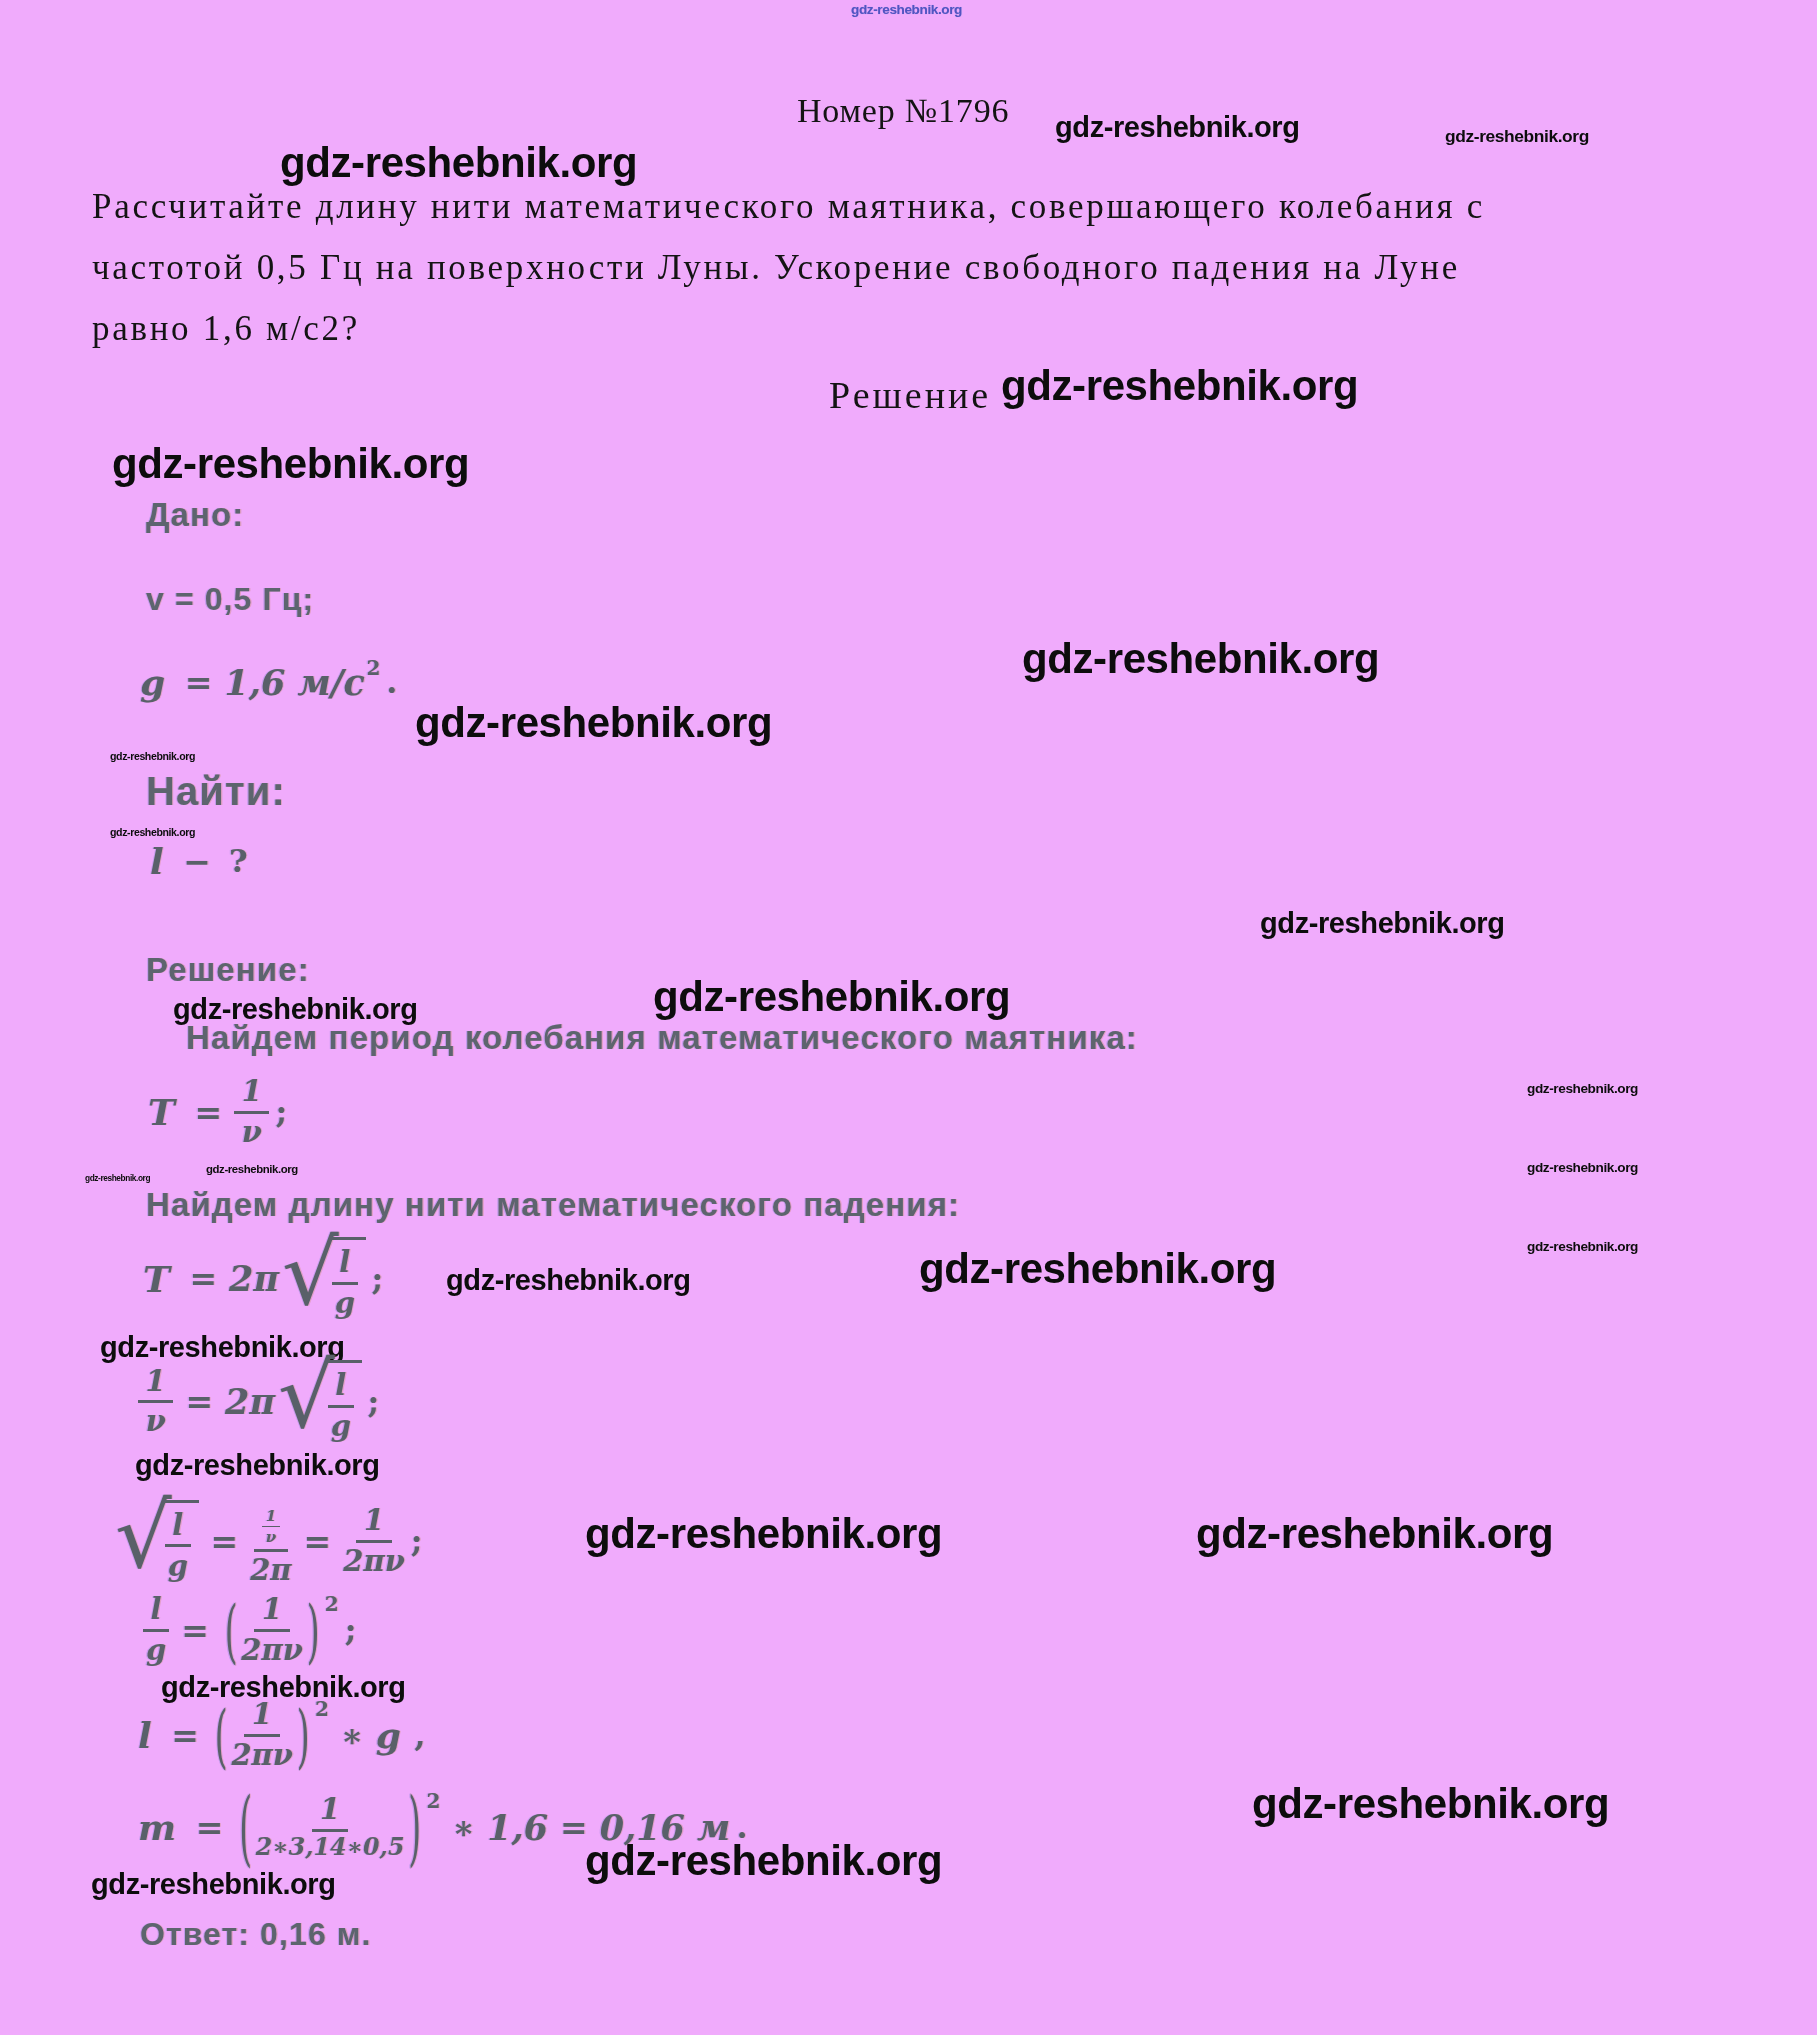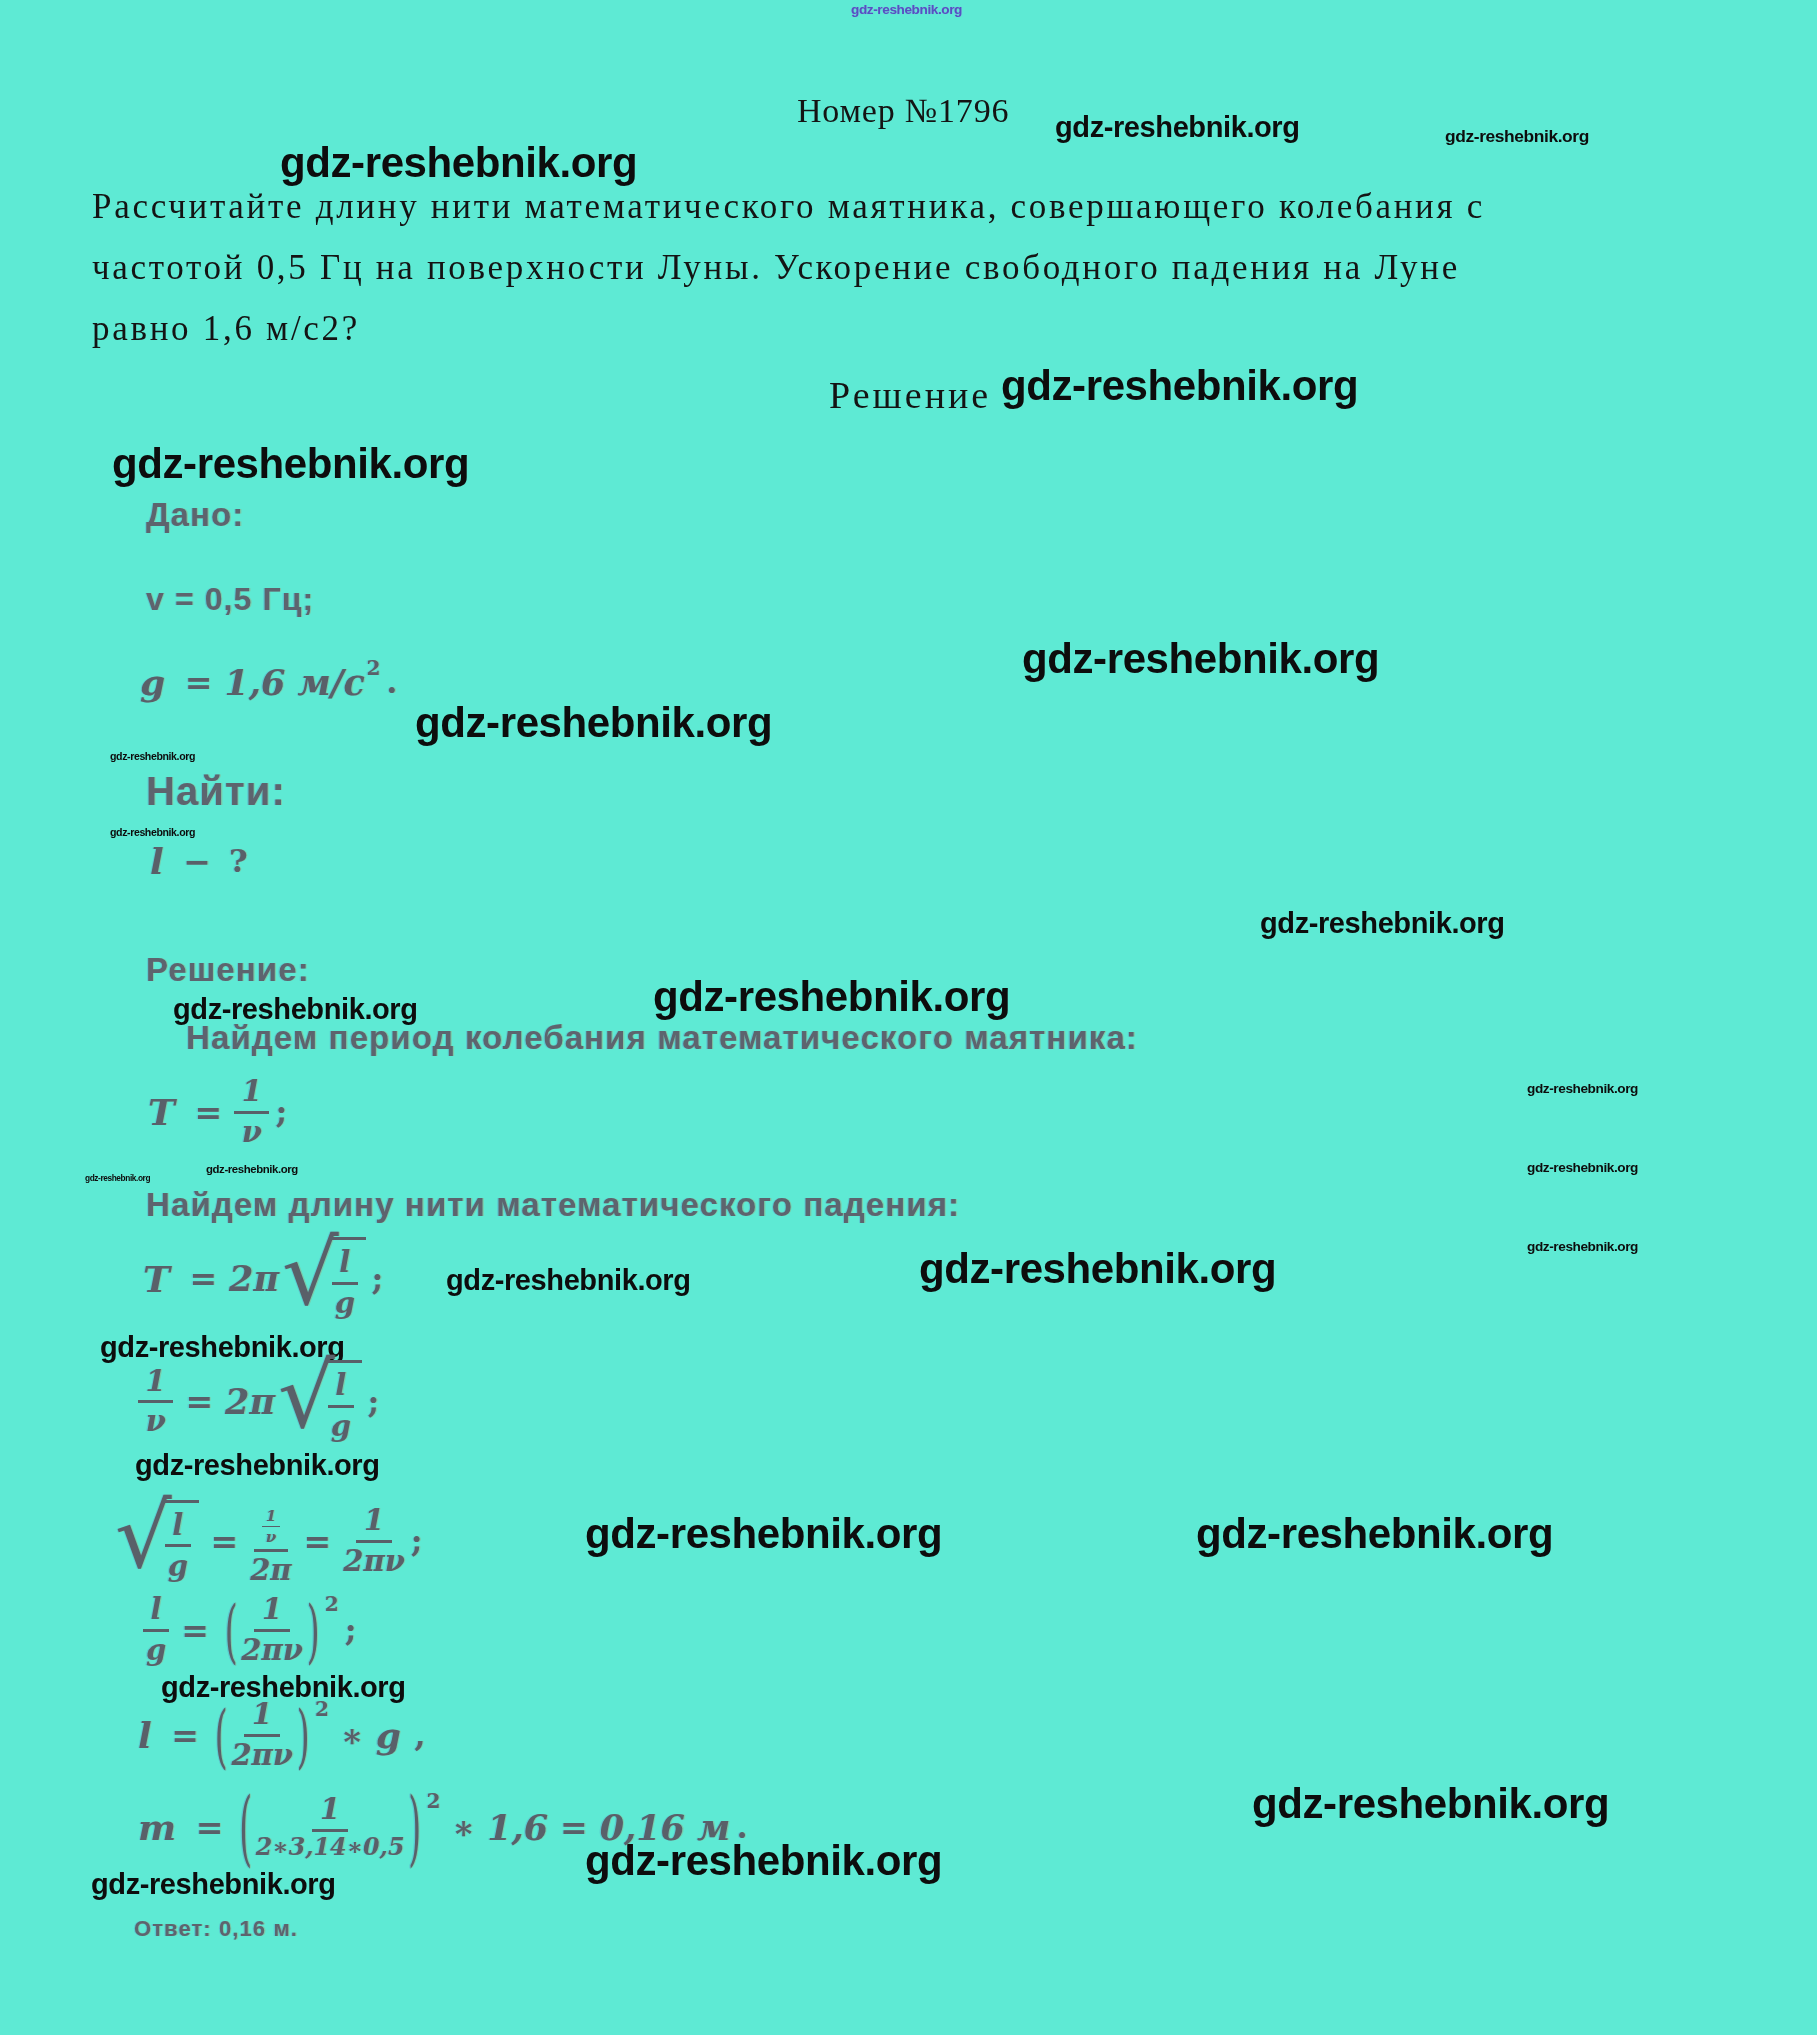--- a/index.html
+++ b/index.html
@@ -1,16 +1,16 @@
 <!DOCTYPE html>
 <html style="font-size:12px"><head>
 <meta charset="utf-8">
 <style>
   html,body{margin:0;padding:0;background:#ffffff;}
-  .page{position:relative;width:1818px;height:2035px;background:#5eead4;overflow:hidden;
+  .page{position:relative;width:1818px;height:2035px;background:#f0abfc;overflow:hidden;
         font-family:"Liberation Sans",sans-serif;}
 
   
   .serif{font-family:"Liberation Serif",serif;color:#141414;}
   .title{position:absolute;left:797px;top:92px;font-size:34px;letter-spacing:0.8px;}
   .problem{position:absolute;left:92px;top:176px;font-size:35px;line-height:61px;letter-spacing:2.7px;white-space:nowrap;}
   .sol-heading{position:absolute;left:829px;top:373px;font-size:38px;letter-spacing:3px;}
 
   
   .wm{position:absolute;font-family:"Liberation Sans",sans-serif;font-weight:700;color:#0d0d0d;
@@ -48,21 +48,21 @@
   
   .g{position:absolute;color:#5d646e;font-family:"Liberation Sans",sans-serif;font-weight:700;
      letter-spacing:1.1px;white-space:nowrap;filter:blur(0.5px);
      text-shadow:1.1px 0 0 rgba(190,130,70,.30), -1.1px 0 0 rgba(90,120,200,.30);}
   .given-label{left:146px;top:496px;font-size:33px;}
   .given-v{left:146px;top:581px;font-size:32px;}
   .find-label{left:146px;top:769px;font-size:40px;}
   .solution-label{left:146px;top:951px;font-size:33px;}
   .step1{left:146px;top:1019px;font-size:33px;margin-left:40px;}
   .step2{left:146px;top:1186px;font-size:33px;}
-  .answer{left:134px;top:1916px;font-size:22px;}
+  .answer{left:140px;top:1916px;font-size:32px;}
 
   
   .formula{position:absolute;display:flex;align-items:center;color:#596069;
            font-family:"DejaVu Serif",serif;font-style:italic;font-weight:600;
            filter:blur(0.5px);white-space:nowrap;
            text-shadow:1.1px 0 0 rgba(190,130,70,.28), -1.1px 0 0 rgba(90,120,200,.28);}
   .formula .v{font-size:36px;margin-right:7.6px;}
   .formula .op{font-size:33px;margin:0 12px;font-style:normal;}
   .formula .co{font-size:35px;}
   .formula .pu{font-size:32px;font-style:normal;margin-left:6px;}

